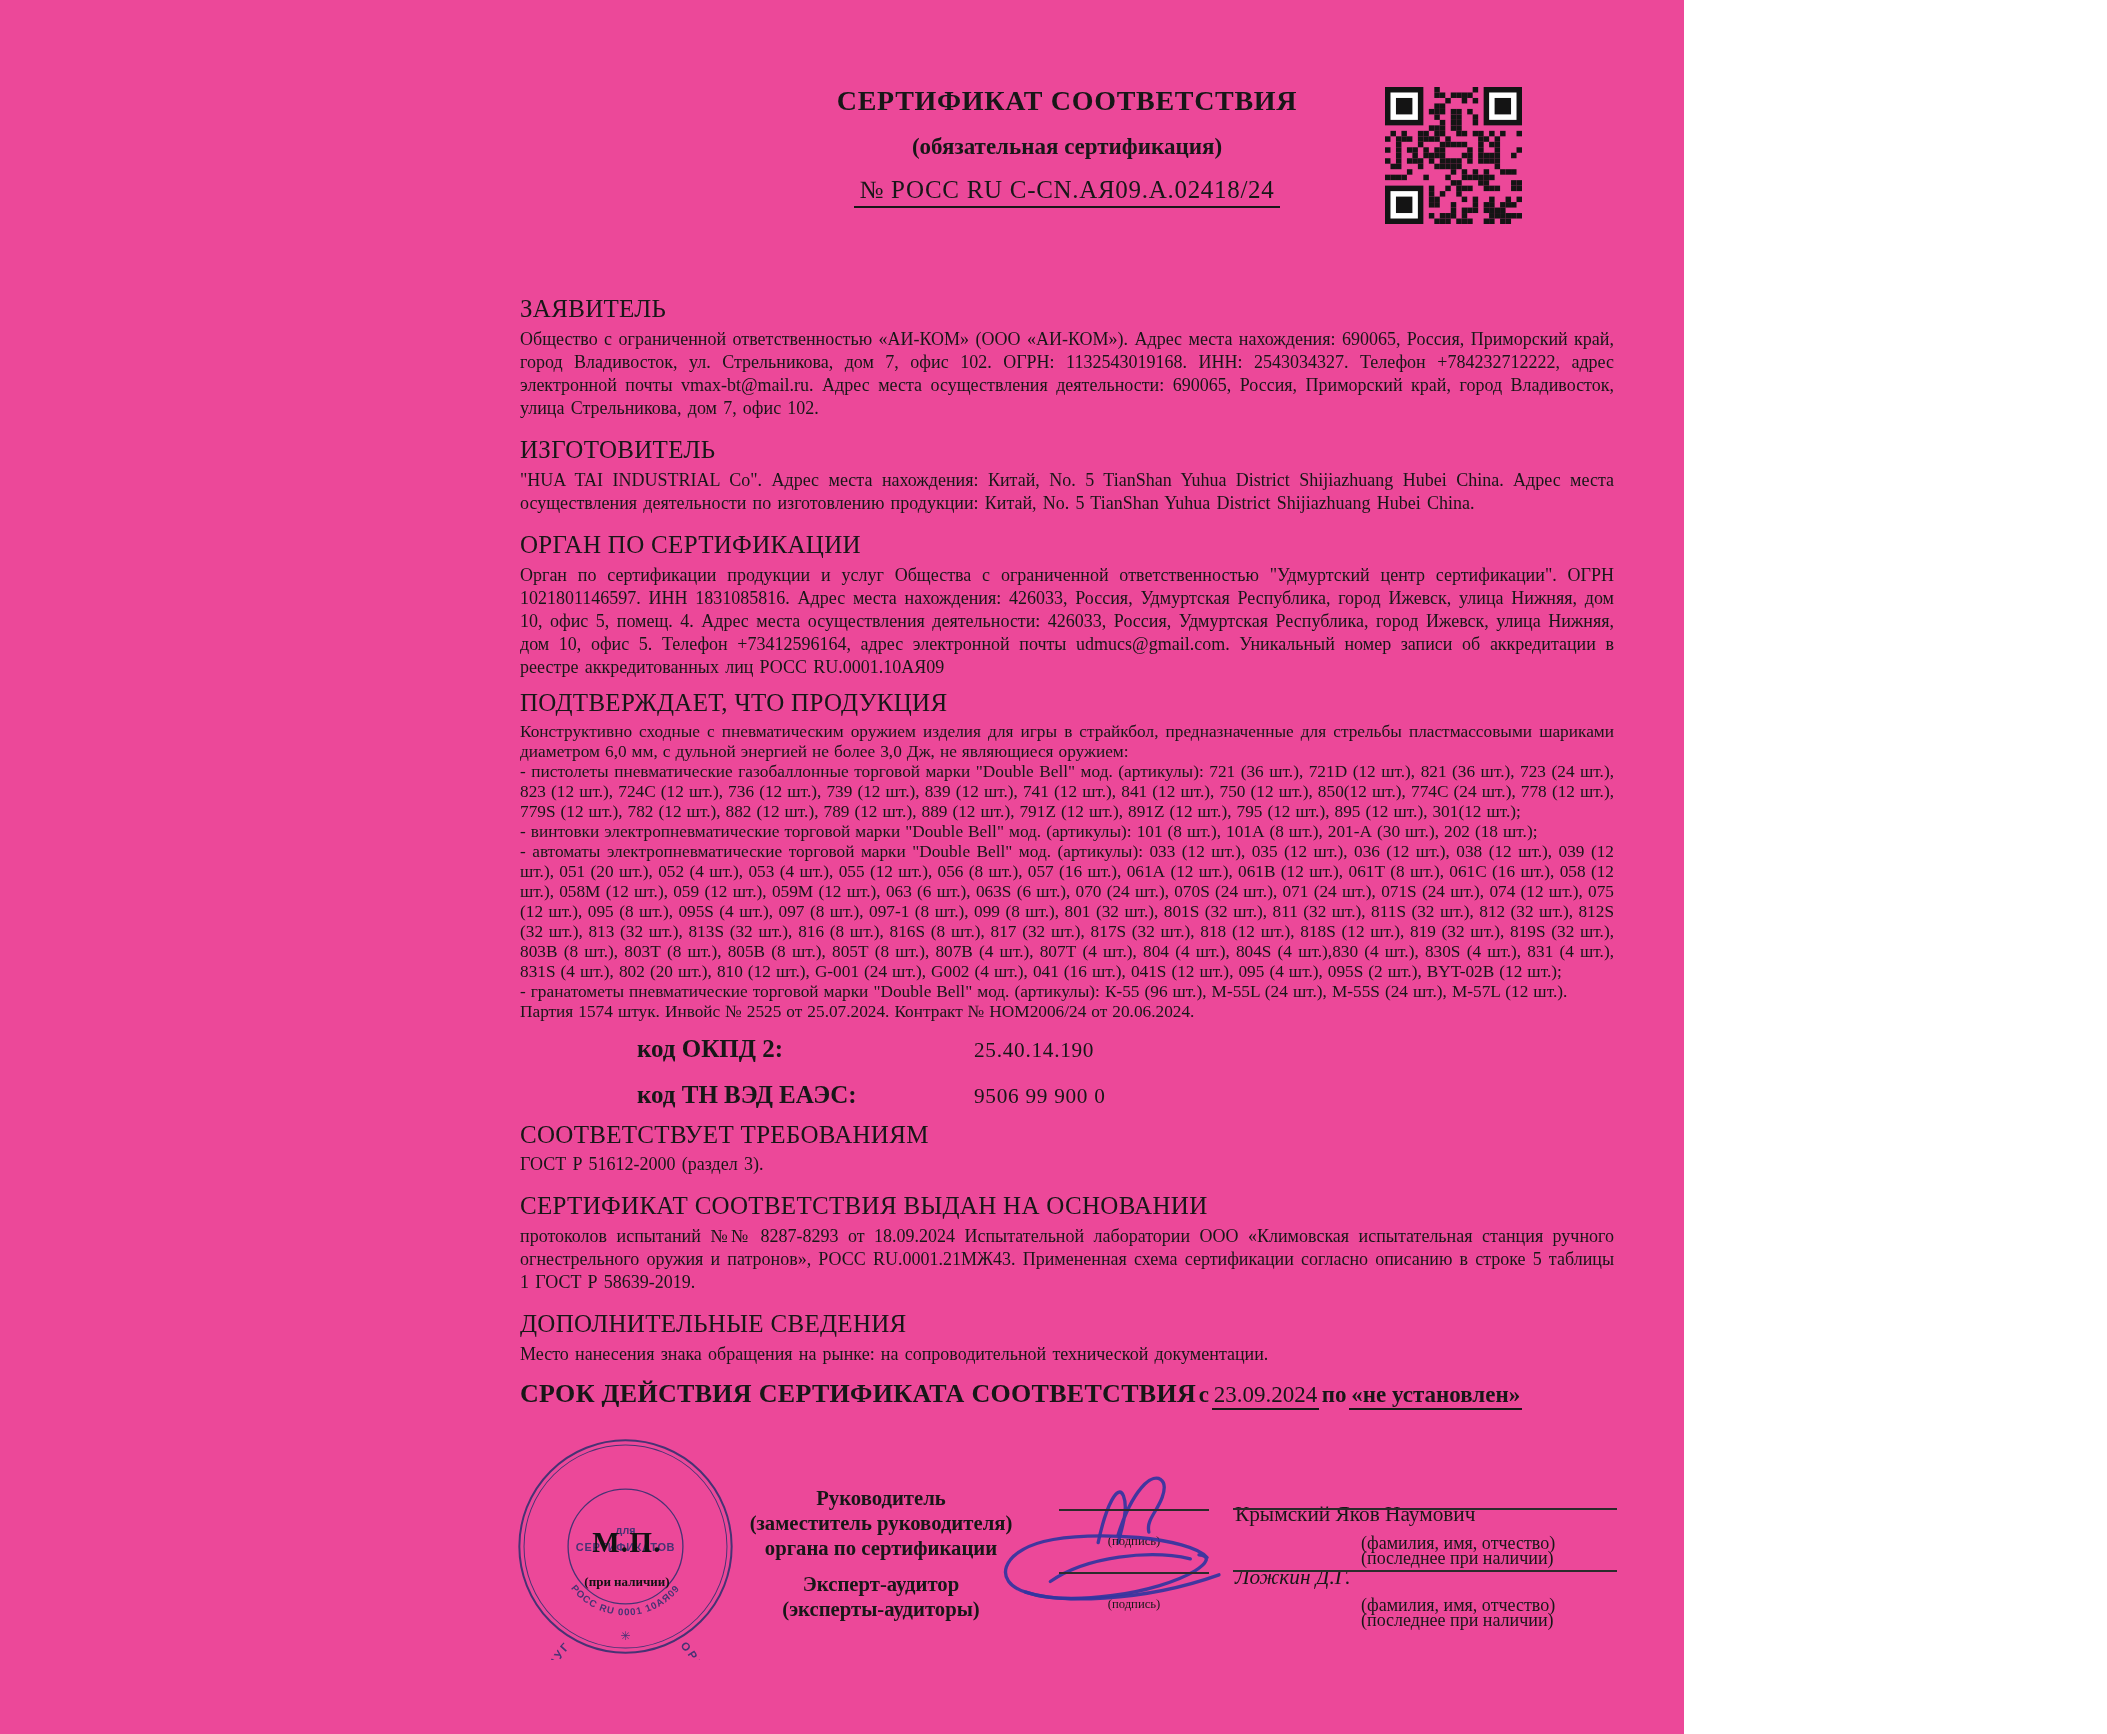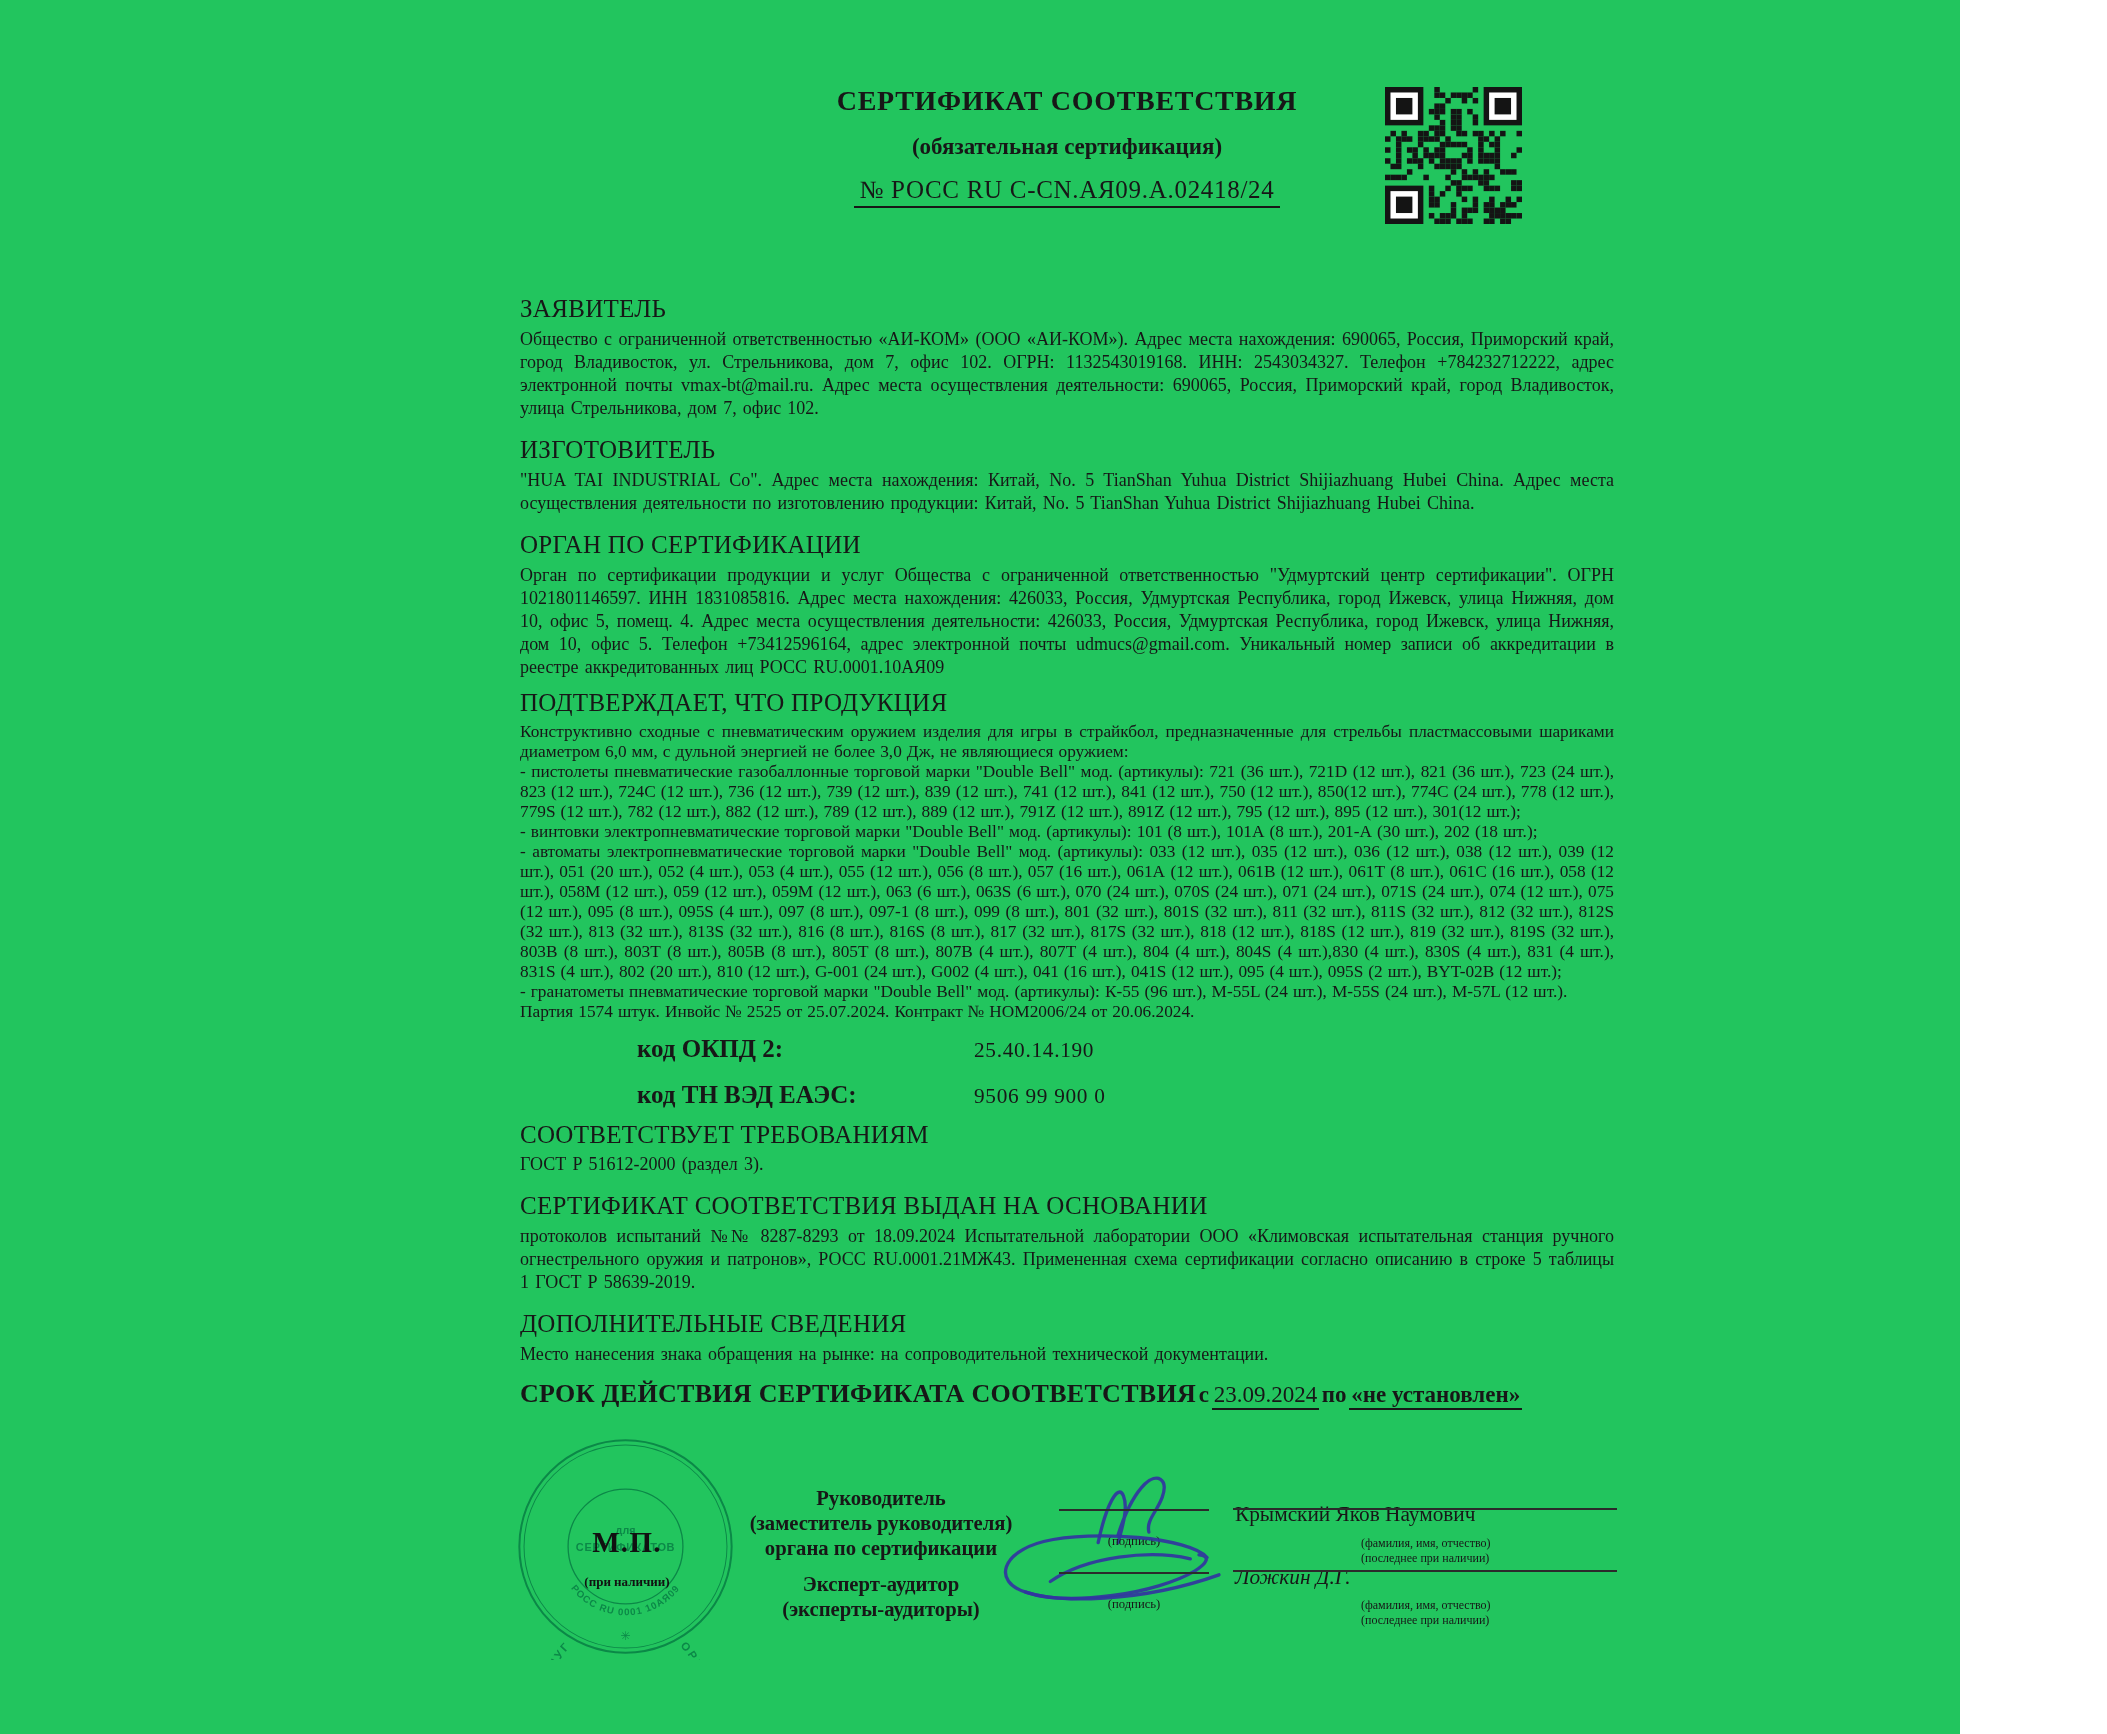--- a/index.html
+++ b/index.html
@@ -1,16 +1,16 @@
 <!DOCTYPE html>
 <html style="font-size:10.7px"><head>
 <meta charset="utf-8">
 <style>
   html,body{margin:0;padding:0;background:#ffffff;}
-  .page{position:relative;width:1960px;height:1734px;background:#22c55e;overflow:hidden;
+  .page{position:relative;width:1684px;height:1734px;background:#ec4899;overflow:hidden;
         font-family:"Liberation Serif","DejaVu Serif",serif;color:#171717;}
   .doc{position:absolute;left:520px;top:0;width:1094px;}
   .title-wrap{margin-top:85px;text-align:center;}
   .doc-title{font-size:28px;font-weight:700;letter-spacing:0.7px;}
   .doc-subtitle{font-size:23px;font-weight:700;margin-top:17.3px;}
   .doc-number{display:inline-block;font-size:25px;margin-top:16px;border-bottom:2px solid #171717;padding:0 5.3px 2px 5.3px;letter-spacing:0.7px;}
   .sec-h{font-size:25px;font-weight:400;line-height:1.15;margin:16px 0 4px 0;letter-spacing:0.3px;}
   .sec-h.first{margin-top:87px;}
   .body-p{font-size:18px;line-height:23px;text-align:justify;margin:0;word-spacing:1.7px;}
   .list-p{font-size:17.3px;line-height:20px;text-align:justify;margin:0;word-spacing:0.7px;}
@@ -22,21 +22,21 @@
   .validity .vh{font-size:26px;font-weight:700;letter-spacing:0.3px;}
   .validity .vsep{font-size:23px;font-weight:700;}
   .validity .vu{font-size:23px;border-bottom:2px solid #171717;padding:0 2px 1.3px 2px;}
   .validity .vu.b{font-weight:700;}
   .pre{white-space:pre-line;}
   
   .sig-role{position:absolute;width:314px;text-align:center;font-size:20.7px;font-weight:700;line-height:25px;}
   .sig-line{position:absolute;border-bottom:2px solid #2b2b2b;}
   .sig-caption{position:absolute;font-size:12.7px;text-align:center;line-height:14.7px;}
   .sig-name{position:absolute;font-size:21.3px;}
-  .fio-caption{position:absolute;font-size:12px;line-height:14.7px;}
+  .fio-caption{position:absolute;font-size:18px;line-height:14.7px;}
   .sig-svg{position:absolute;}
   .sig-svg path{stroke:#32359f;stroke-width:5;fill:none;stroke-linecap:round;opacity:.92;}
   
   .stamp{position:absolute;left:512px;top:1433px;width:227px;height:227px;opacity:.85;mix-blend-mode:multiply;}
   .mp-box{position:absolute;left:572px;top:1526px;width:110px;text-align:center;color:#111;}
   .mp-main{font-size:29px;font-weight:700;letter-spacing:1.3px;}
   .mp-note{font-size:13px;font-weight:700;margin-top:15px;}
   .qr{position:absolute;left:1385px;top:87px;width:137px;height:137px;}
 </style>
 </head>

